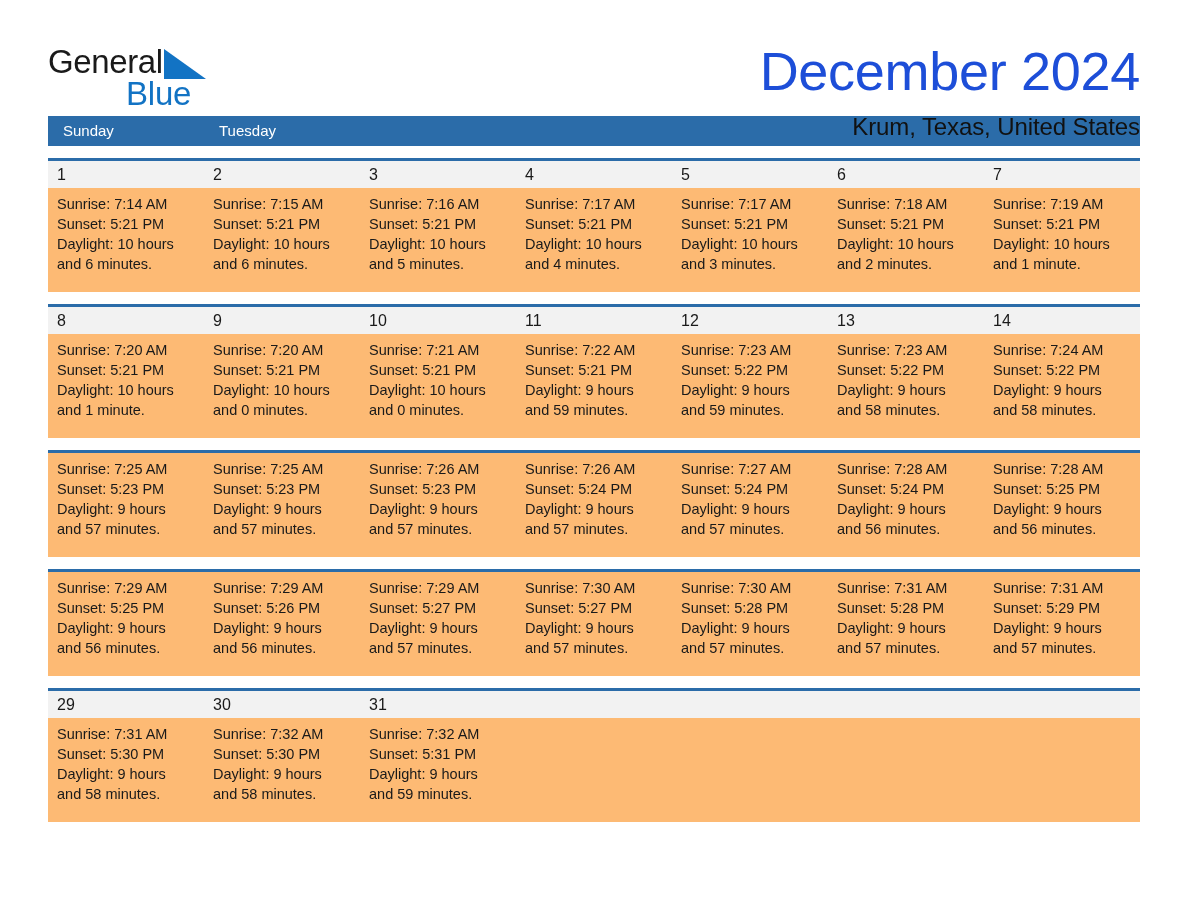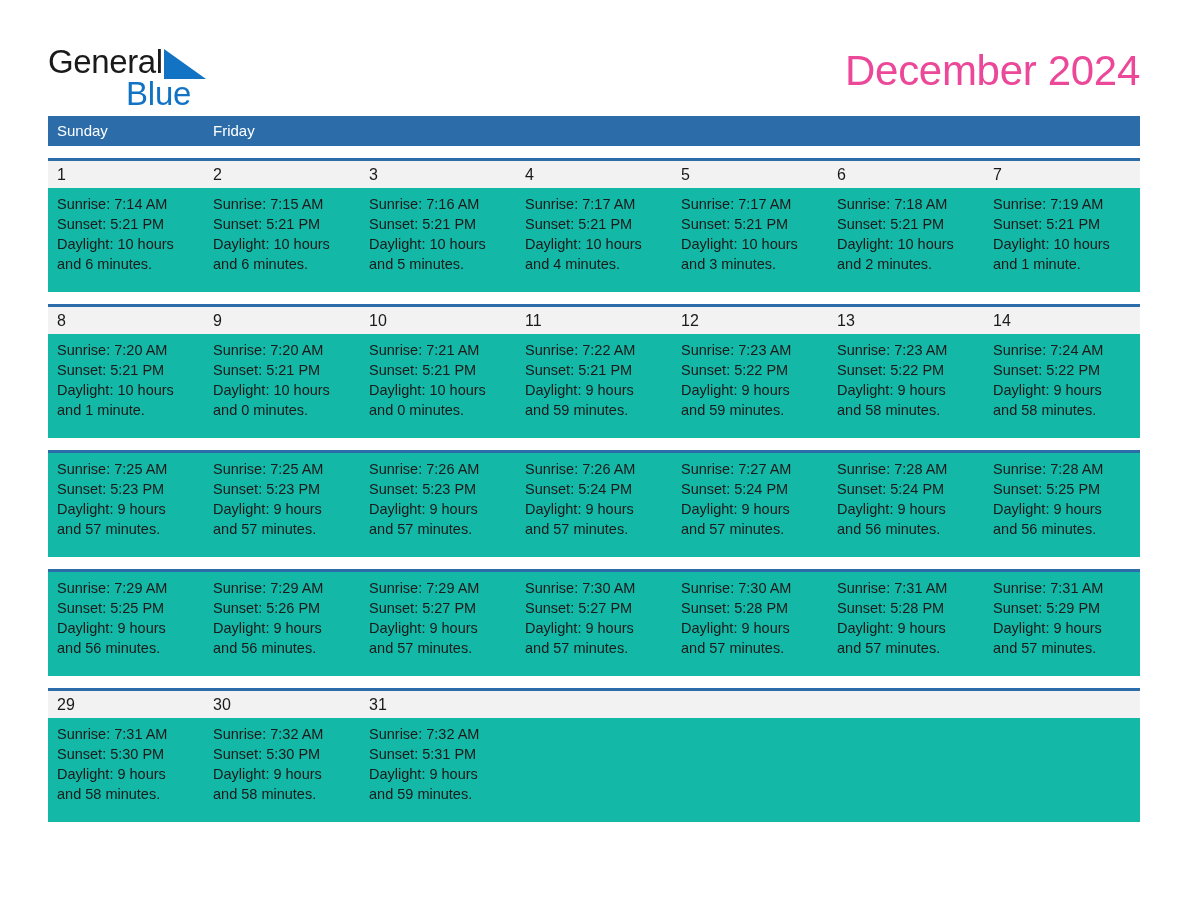--- a/index.html
+++ b/index.html
@@ -53,22 +53,22 @@
     line-height: 32px;
     margin-left: 78px;
     margin-top: -4px;
     letter-spacing: -0.2px;
   }
   .title-block {
     text-align: right;
     padding-top: 2px;
   }
   .cal-title {
-    font-size: 42px;
-    color: #ec4899;
+    font-size: 54px;
+    color: #1d4ed8;
     line-height: 50px;
     font-weight: normal;
     margin: 0;
     letter-spacing: -0.3px;
   }
   .cal-subtitle {
     font-size: 24px;
     color: #111111;
     line-height: 30px;
     margin: 16px 0 0 0;
@@ -84,21 +84,21 @@
   .week-head {
     display: grid;
     grid-template-columns: repeat(7, 1fr);
     background: #2B6CA9;
     height: 30px;
   }
   .week-head .dow {
     color: #ffffff;
     font-size: 15px;
     line-height: 30px;
-    padding-left: 9px;
+    padding-left: 15px;
     white-space: nowrap;
   }
   .week {
     margin-top: 12px;
     border-top: 3px solid #2B6CA9;
   }
   .week-daynums {
     display: grid;
     grid-template-columns: repeat(7, 1fr);
     background: #f2f2f2;
@@ -106,21 +106,21 @@
   }
   .daynum {
     font-size: 16px;
     color: #1a1a1a;
     line-height: 27px;
     padding-left: 9px;
   }
   .week-body {
     display: grid;
     grid-template-columns: repeat(7, 1fr);
-    background: #14b8a6;
+    background: #fdba74;
     min-height: 104px;
   }
   .cell {
     padding: 6px 9px 0 9px;
   }
   .cell p {
     margin: 0;
     font-size: 14.5px;
     line-height: 20px;
     color: #1a1a1a;
@@ -142,29 +142,30 @@
           <svg viewBox="0 0 42 30" width="42" height="30" xmlns="http://www.w3.org/2000/svg">
             <polygon points="0,0 42,30 0,30" fill="#1273c4"></polygon>
           </svg>
         </span>
       </div>
       <div class="logo-blue">Blue</div>
     </div>
 
     <div class="title-block">
       <h1 class="cal-title">December 2024</h1>
+      <h2 class="cal-subtitle">Krum, Texas, United States</h2>
     </div>
 
   </div>
 
   <div class="calendar">
 
     <div class="week-head">
       <div class="dow">Sunday</div>
-      <div class="dow">Friday</div>
+      <div class="dow">Tuesday</div>
     </div>
 
     <div class="week">
       <div class="week-daynums">
         <div class="daynum">1</div>
         <div class="daynum">2</div>
         <div class="daynum">3</div>
         <div class="daynum">4</div>
         <div class="daynum">5</div>
         <div class="daynum">6</div>

